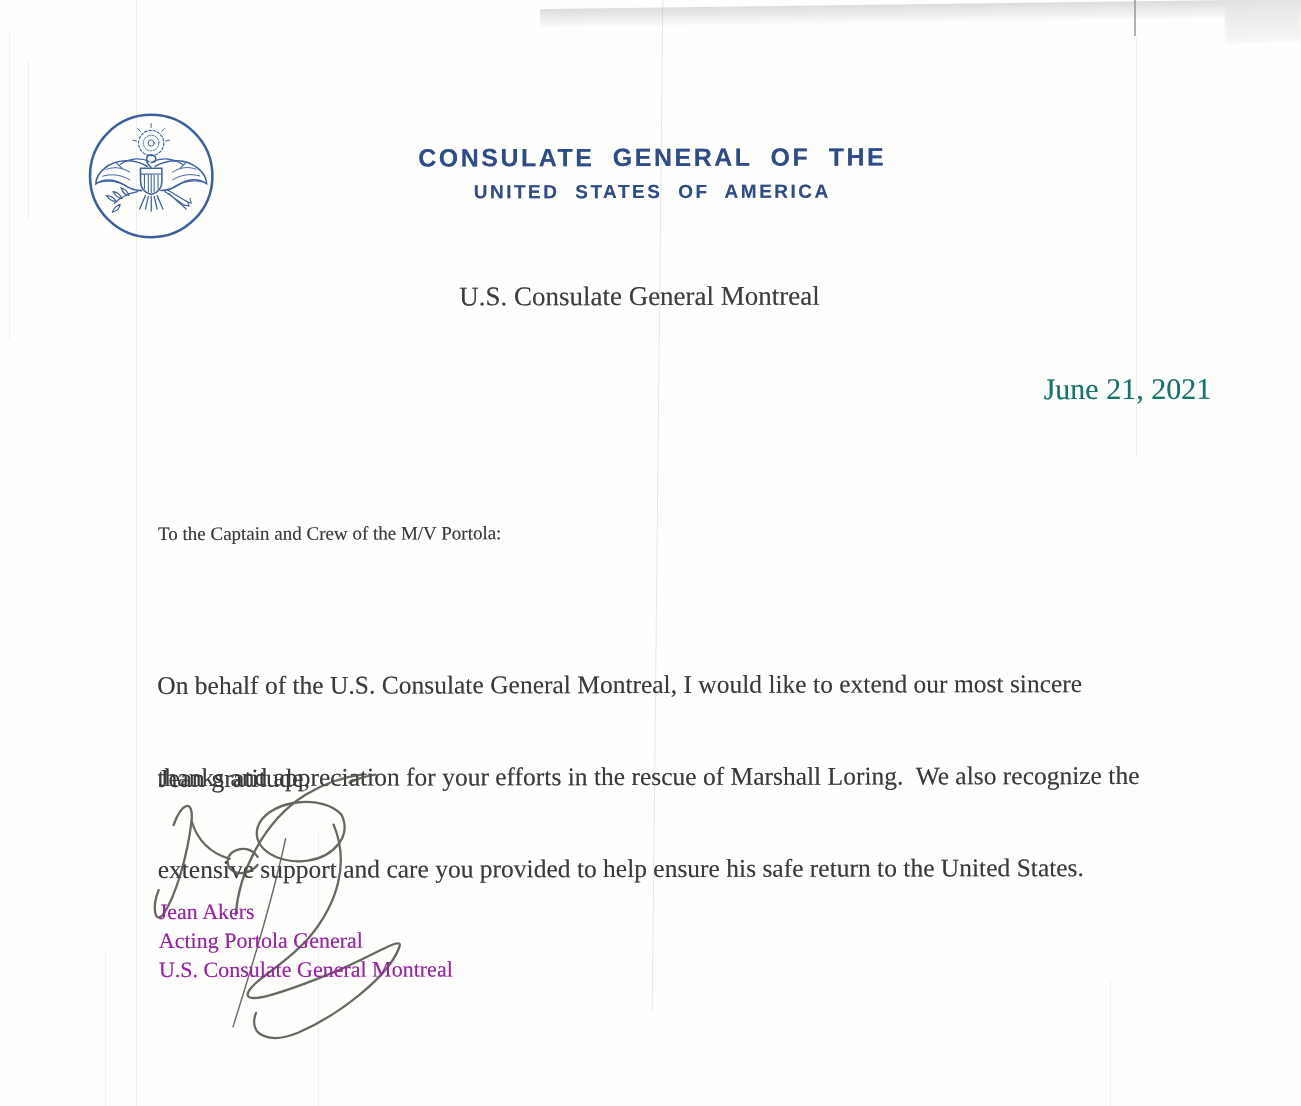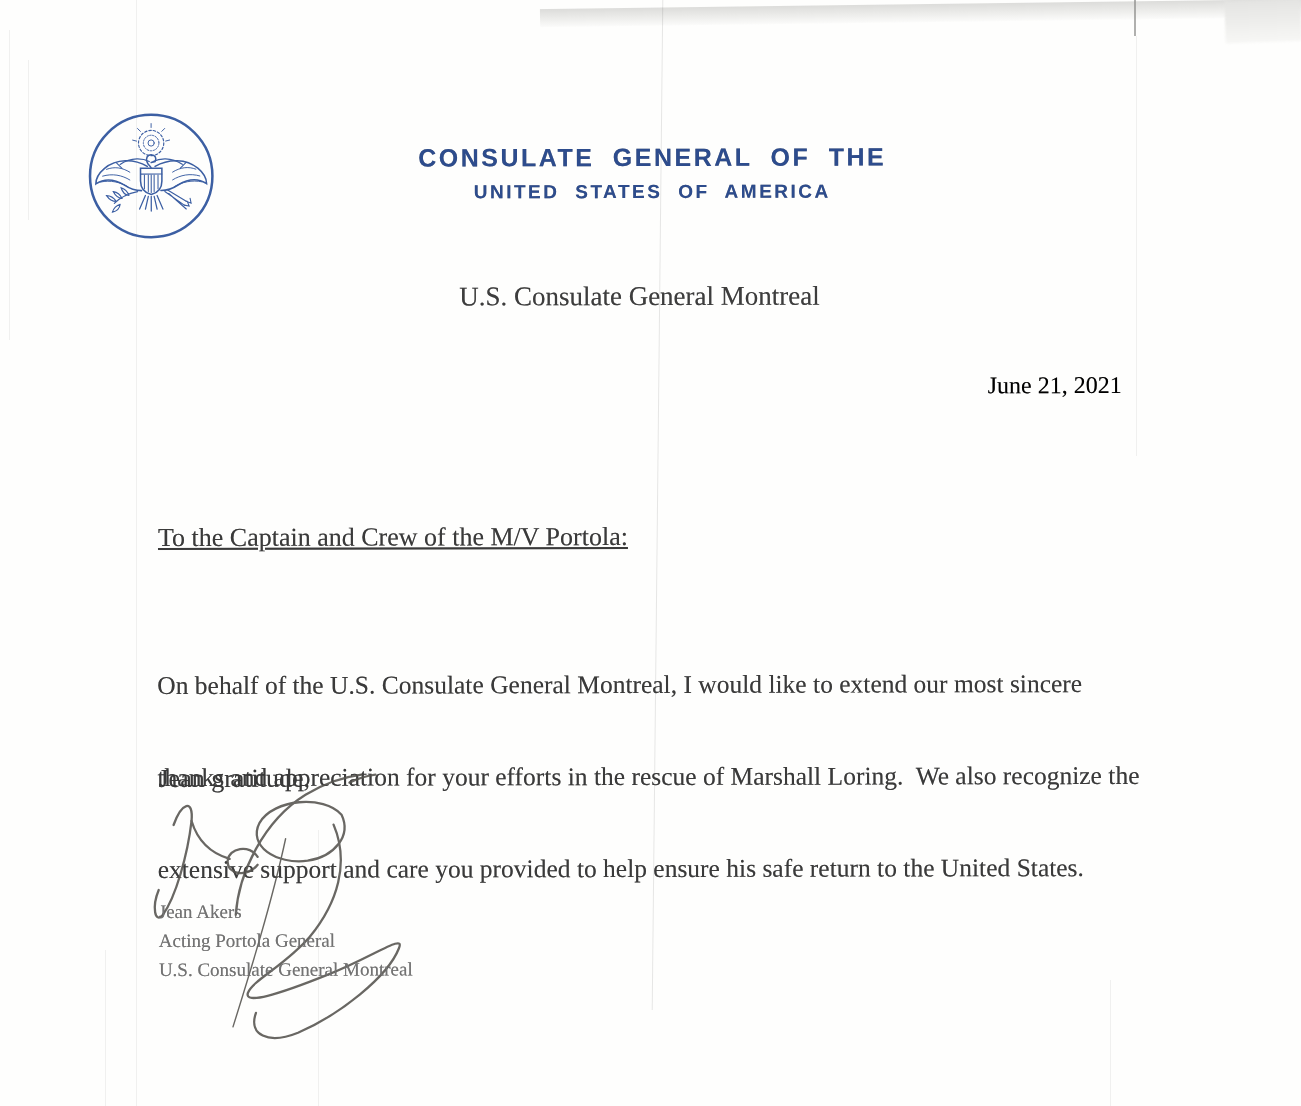--- a/index.html
+++ b/index.html
@@ -27,30 +27,30 @@
   .seal{position:absolute;left:84px;top:107px;width:136px;height:136px;}
 
   .org{position:absolute;left:395px;top:143px;width:516px;text-align:center;
        font-family:"Liberation Sans", sans-serif;font-weight:bold;color:#2d4c8d;}
   .org-line1{font-size:25px;letter-spacing:2.5px;word-spacing:9px;}
   .org-line2{font-size:19px;letter-spacing:2.5px;word-spacing:8px;margin-top:9px;}
 
   .office{position:absolute;left:330px;top:281px;width:620px;text-align:center;
           font-size:27px;color:#3d3d3d;}
 
-  .dateline{position:absolute;left:988px;top:373px;font-size:24px;color:#000000;}
+  .dateline{position:absolute;left:1044px;top:373px;font-size:30px;color:#0f766e;}
 
-  .salutation{position:absolute;left:158px;top:522px;font-size:26px;text-decoration:underline;}
+  .salutation{position:absolute;left:158px;top:522px;font-size:19px;}
 
   .bodytext{position:absolute;left:157px;top:608px;width:1010px;
             font-size:25.5px;line-height:30.8px;white-space:pre-wrap;}
 
   .closing{position:absolute;left:158px;top:763px;font-size:26px;}
 
-  .sigblock{position:absolute;left:158px;top:896px;font-size:19px;line-height:29.2px;color:#737373;}
+  .sigblock{position:absolute;left:158px;top:896px;font-size:22px;line-height:29.2px;color:#a21caf;}
 
   .signature{position:absolute;left:135px;top:752px;width:340px;height:300px;pointer-events:none;}
 
   
   .letter div{text-shadow:0 0 0.5px rgba(40,40,40,0.45);}
 </style>
 </head>
 <body>
 
 <div id="canvas">

